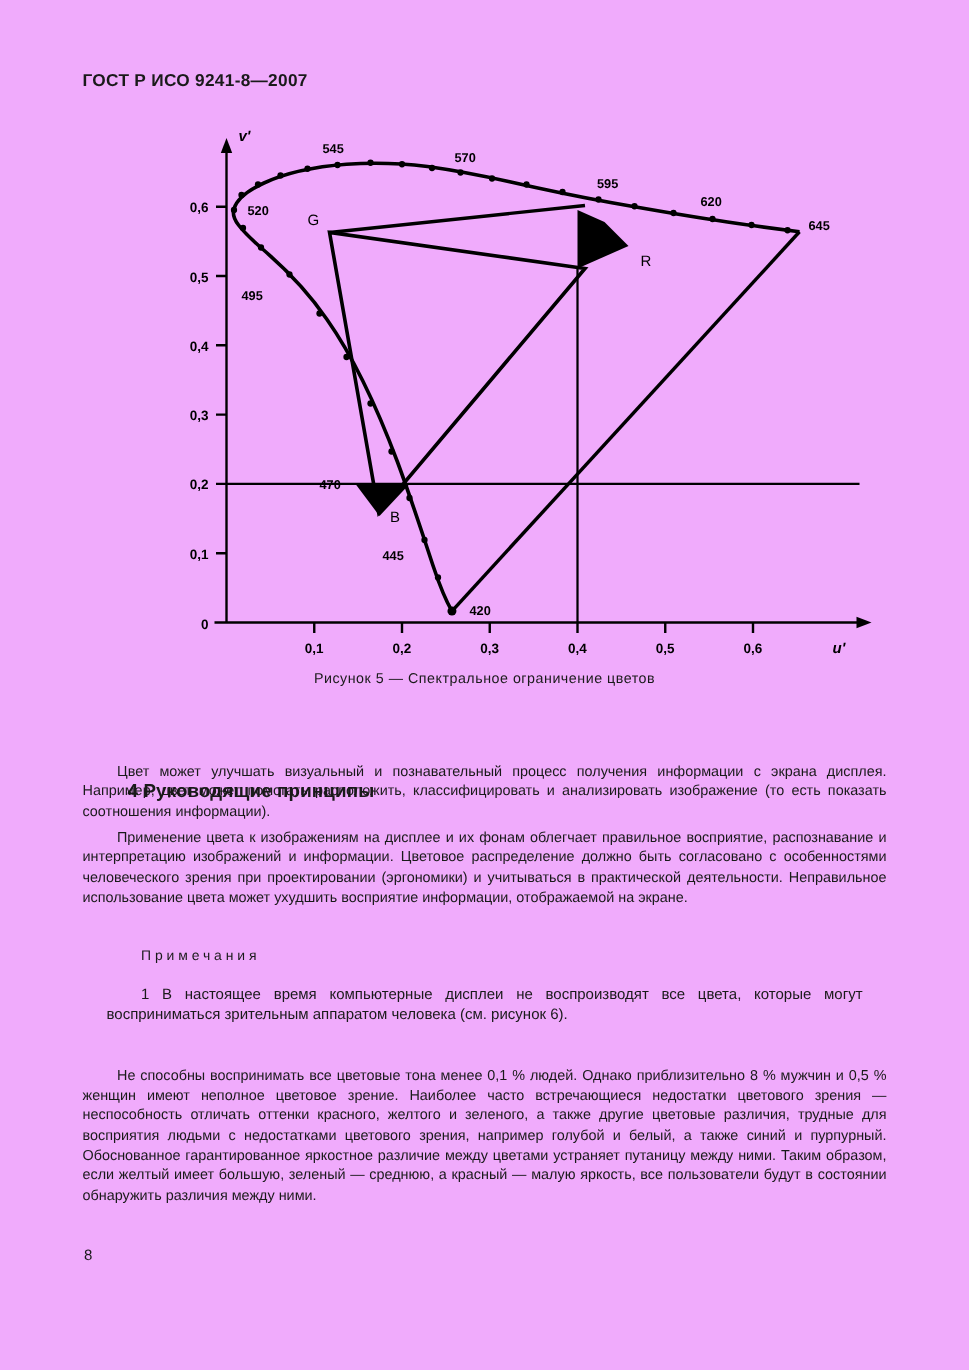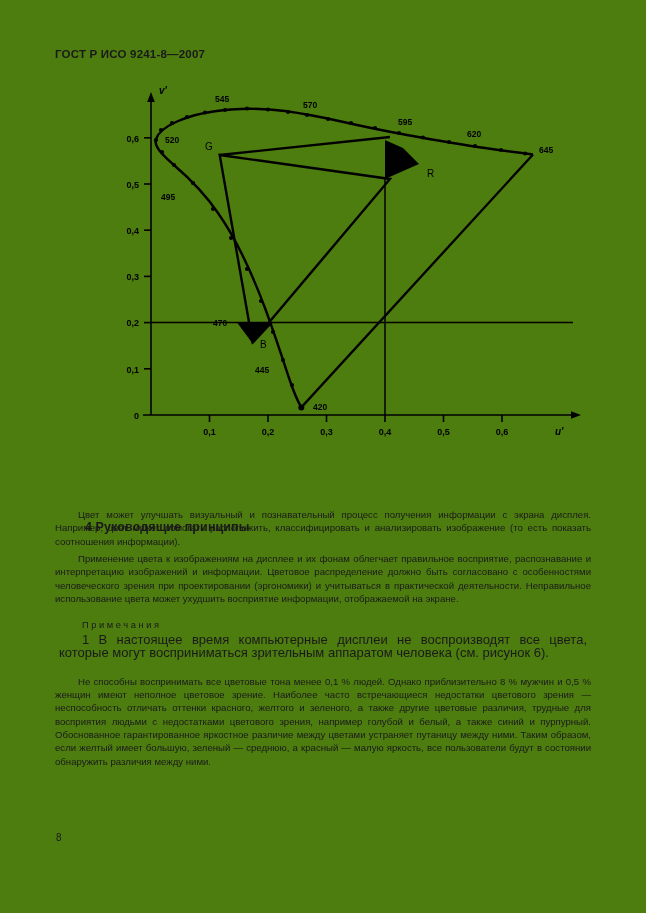--- a/index.html
+++ b/index.html
@@ -12,21 +12,21 @@
     width: 646px;
     height: 913px;
     position: relative;
     font-family: "Liberation Sans", sans-serif;
     color: #1a1a1a;
     overflow: hidden;
   }
   .page {
     position: absolute;
     inset: 0;
-    background: #4d7c0f;
+    background: #f0abfc;
   }
 
   
   .doc-header {
     position: absolute;
     top: 48px;
     left: 55px;
     font-size: 11.5px;
     font-weight: bold;
     letter-spacing: 0.2px;
@@ -81,26 +81,26 @@
     hyphens: manual;
     color: #1a1a1a;
   }
   .gap-sm { height: 4px; }
   .gap-md { height: 11px; }
 
   .notes-title {
     font-size: 9.3px;
     letter-spacing: 2.6px;
     text-indent: 23px;
-    margin: 4px;
+    margin: 16px;
     color: #1a1a1a;
   }
   p.note {
-    margin: 4px;
-    font-size: 13px;
+    margin: 16px;
+    font-size: 10px;
     line-height: 12.6px;
     text-align: justify;
     text-indent: 23px;
     color: #1a1a1a;
   }
 
   
   .folio {
     position: absolute;
     left: 56px;
@@ -259,20 +259,21 @@
           <text class="pt-lbl" x="150" y="72">G</text>
           <text class="pt-lbl" x="205" y="270">B</text>
           <text class="pt-lbl" x="372" y="99">R</text>
         </g>
 
         <text class="ax-lbl" x="104" y="16">v'</text>
         <text class="ax-lbl" x="500" y="357">u'</text>
       </svg>
     </div>
 
+    <div class="figure-caption">Рисунок 5 — Спектральное ограничение цветов</div>
   </div>
 
   <div class="section-heading">4 Руководящие принципы</div>
 
   <div class="body-flow">
     <p class="para">Цвет может улучшать визуальный и познавательный процесс получения  информации с экрана дисплея. Например, цвет может помогать расположить, классифицировать и анализировать изображение (то есть показать соотношения информации).</p>
     <div class="gap-sm"></div>
     <p class="para">Применение цвета к изображениям на дисплее и их фонам облегчает правильное восприятие, распознавание и интерпретацию изображений и информации. Цветовое распределение должно быть согласовано с особенностями человеческого зрения  при проектировании (эргономики) и учитываться в практической деятельности. Неправильное использование цвета может ухудшить восприятие информации, отображаемой на экране.</p>
 
     <div class="gap-md"></div>

